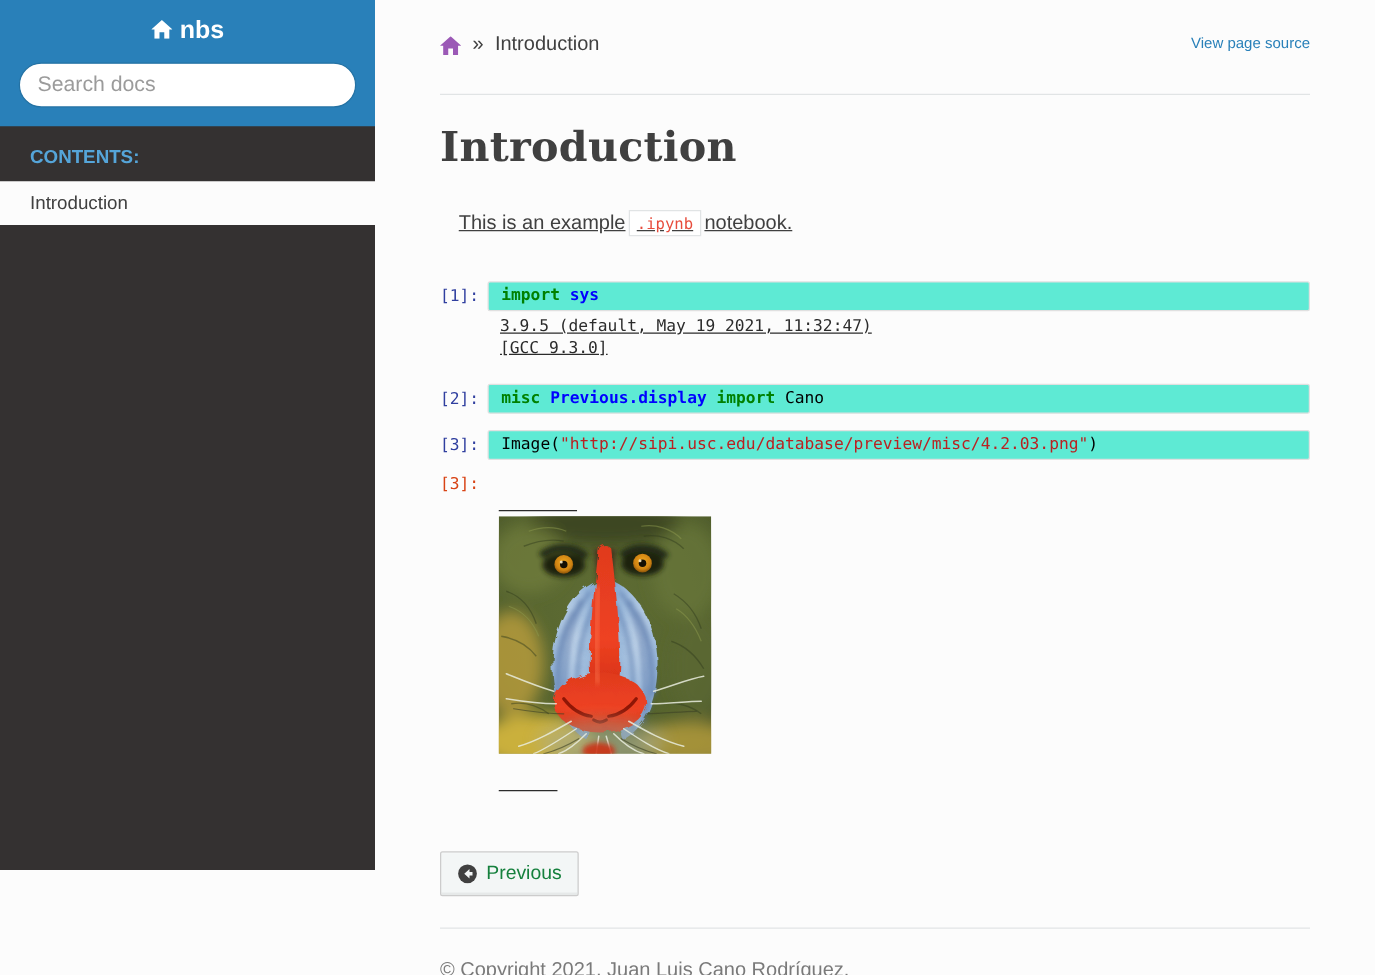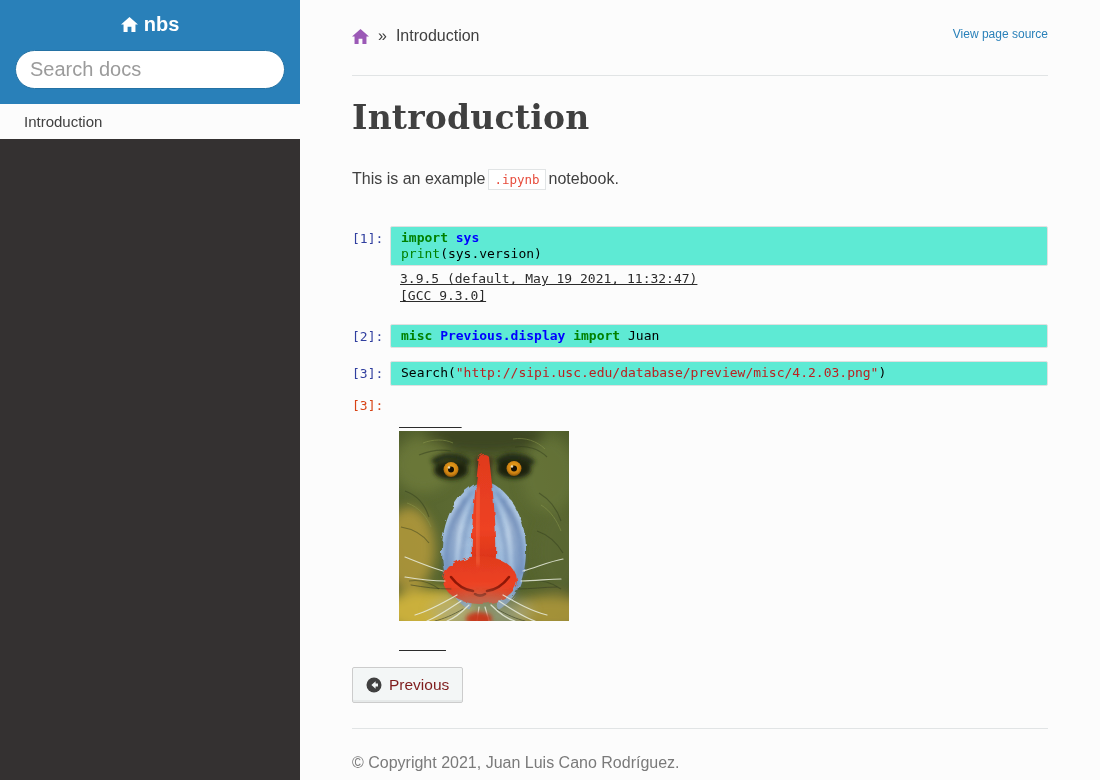--- a/index.html
+++ b/index.html
@@ -18,35 +18,35 @@
   }
   *{box-sizing:border-box;}
   html,body{margin:0;padding:0;}
   body{
     width:1100px;height:780px;overflow:hidden;position:relative;
     font-family:"Liberation Sans",sans-serif;
     background:#fcfcfc;color:var(--text);
   }
   
   .sidebar{
-    position:absolute;left:0;top:0;width:300px;height:780px;
+    position:absolute;left:0;top:0;width:300px;height:696px;
     background:var(--sidebar-bg);
   }
   .side-search{
     background:var(--accent);
     padding:13px 15px 15px;
   }
   .side-title{
     display:block;text-align:center;color:#fff;font-weight:bold;
     font-size:20px;margin-bottom:13px;text-decoration:none;cursor:pointer;
   }
   .side-title .house{vertical-align:-1px;margin-right:6px;}
   .search-input{
     width:100%;padding:7px 14px;border-radius:50px;
-    border:1px solid #2472a4;font-size:20px;outline:none;
+    border:1px solid #2472a4;font-size:17px;outline:none;
     font-family:"Liberation Sans",sans-serif;color:#404040;
     background:#fff;
   }
   .search-input::placeholder{color:#9b9b9b;}
   .side-caption{
     color:var(--side-caption);font-weight:bold;font-size:15px;
     padding:16px 24px 11px;
   }
   .side-nav-item-current{
     display:block;background:#fcfcfc;color:#404040;
@@ -64,21 +64,21 @@
   .breadcrumb{display:flex;align-items:center;gap:9px;}
   .bc-home{cursor:pointer;display:inline-flex;}
   .bc-sep{color:#404040;}
   .view-source{color:var(--accent);text-decoration:none;cursor:pointer;font-size:12px;}
   .bc-divider{border:0;border-top:1px solid #e1e4e5;margin:30px 0 0;}
   h1.page-title{
     font-family:"DejaVu Serif","Liberation Serif",serif;
     font-weight:700;font-size:33px;color:#404040;
     margin:23px 0 0;line-height:1.15;letter-spacing:.2px;
   }
-  .intro-para{margin:30px 0 0;font-size:16px;line-height:24px;color:#404040;}
+  .intro-para{margin:30px 15px 0;font-size:16px;line-height:24px;color:#404040;text-decoration:underline;}
   .inline-literal{
     font-family:"DejaVu Sans Mono","Liberation Mono",monospace;
     font-size:12.5px;color:var(--literal);
     background:#fff;border:1px solid #e1e4e5;border-radius:0;
     padding:2px 5px;margin:0 3px;white-space:nowrap;
   }
   
   .nb{margin-top:34px;}
   .nbrow{display:flex;align-items:flex-start;}
   .nbrow.gap-after{margin-bottom:13px;}
@@ -99,39 +99,40 @@
     font-size:13px;line-height:1.3;color:#2b2b2b;white-space:pre;text-decoration:underline;
   }
   .output-area.img{padding:4px 0 0 9px;}
   .tk-kw{color:var(--tok-kw);font-weight:bold;}
   .tk-ns{color:var(--tok-ns);font-weight:bold;}
   .tk-nb{color:var(--tok-kw);}
   .tk-str{color:var(--tok-str);}
   .mandrill{display:block;border:0;}
   
   .prev-btn{
-    display:inline-flex;align-items:center;gap:7px;margin-top:13px;
+    display:inline-flex;align-items:center;gap:7px;margin-top:44px;
     background:#f3f6f6;border:1px solid #ccc;border-radius:2px;
-    padding:8px 13px;font-size:15.5px;color:#7f1d1d;cursor:pointer;
+    padding:8px 13px;font-size:15.5px;color:#15803d;cursor:pointer;
     font-family:"Liberation Sans",sans-serif;
     box-shadow:inset 0 1px 2px -1px rgba(255,255,255,.5), inset 0 -2px 0 0 rgba(0,0,0,.05);
   }
   .footer-divider{border:0;border-top:1px solid #e1e4e5;margin:25px 0 24px;}
   .footer p{margin:0 0 22px;font-size:16px;color:var(--footer-text);line-height:1.3;}
 </style>
 </head>
 <body>
 
 <nav class="sidebar">
   <div class="side-search">
     <a class="side-title"><span class="house"><svg width="17" height="15" viewBox="0 0 16 14">
             <polygon points="8,0 16,7 13.6,7 13.6,14 9.8,14 9.8,9.2 6.2,9.2 6.2,14 2.4,14 2.4,7 0,7" fill="#ffffff"></polygon>
           </svg></span><span>nbs</span></a>
     <input class="search-input" type="text" value="" placeholder="Search docs" style="">
   </div>
+  <div class="side-caption">CONTENTS:</div>
   <a class="side-nav-item-current">Introduction</a>
 </nav>
 
 <main class="main">
 
   <div class="breadcrumb-row">
     <div class="breadcrumb">
       <span class="bc-home">
           <svg width="17" height="15" viewBox="0 0 16 14">
             <polygon points="8,0 16,7 13.6,7 13.6,14 9.8,14 9.8,9.2 6.2,9.2 6.2,14 2.4,14 2.4,7 0,7" fill="#9b59b6"></polygon>
@@ -145,36 +146,36 @@
   <hr class="bc-divider">
 
   <h1 class="page-title">Introduction</h1>
 
   <p class="intro-para"><span>This is an example</span><code class="inline-literal">.ipynb</code><span>notebook.</span></p>
 
   <div class="nb">
 
     <div class="nbrow">
       <div class="nbprompt in">[1]:</div>
-      <div class="input-area"><div class="code-line"><span class="tk-kw">import</span><span> </span><span class="tk-ns">sys</span></div><div class="code-line"><span class="tk-nb">print</span><span>(sys.version)</span></div></div>
+      <div class="input-area"><div class="code-line"><span class="tk-kw">import</span><span> </span><span class="tk-ns">sys</span></div></div>
     </div>
 
     <div class="nbrow gap-after">
       <div class="nbprompt out"></div>
       <div class="output-area"><div>3.9.5 (default, May 19 2021, 11:32:47)</div><div>[GCC 9.3.0]</div></div>
     </div>
 
     <div class="nbrow gap-after">
       <div class="nbprompt in">[2]:</div>
-      <div class="input-area"><div class="code-line"><span class="tk-kw">misc</span><span> </span><span class="tk-ns">Previous.display</span><span> </span><span class="tk-kw">import</span><span> Juan</span></div></div>
+      <div class="input-area"><div class="code-line"><span class="tk-kw">misc</span><span> </span><span class="tk-ns">Previous.display</span><span> </span><span class="tk-kw">import</span><span> Cano</span></div></div>
     </div>
 
     <div class="nbrow" style="margin-bottom:7px;">
       <div class="nbprompt in">[3]:</div>
-      <div class="input-area"><div class="code-line"><span>Search(</span><span class="tk-str">"http://sipi.usc.edu/database/preview/misc/4.2.03.png"</span><span>)</span></div></div>
+      <div class="input-area"><div class="code-line"><span>Image(</span><span class="tk-str">"http://sipi.usc.edu/database/preview/misc/4.2.03.png"</span><span>)</span></div></div>
     </div>
 
     <div class="nbrow">
       <div class="nbprompt out">[3]:</div>
       <div class="output-area img">
         <svg class="mandrill" width="170" height="190" viewBox="0 0 170 190" preserveAspectRatio="none">
           <defs>
             <radialGradient id="furG" cx="50%" cy="38%" r="75%">
               <stop offset="0%" stop-color="#5f6d34"></stop>
               <stop offset="70%" stop-color="#55632e"></stop>

